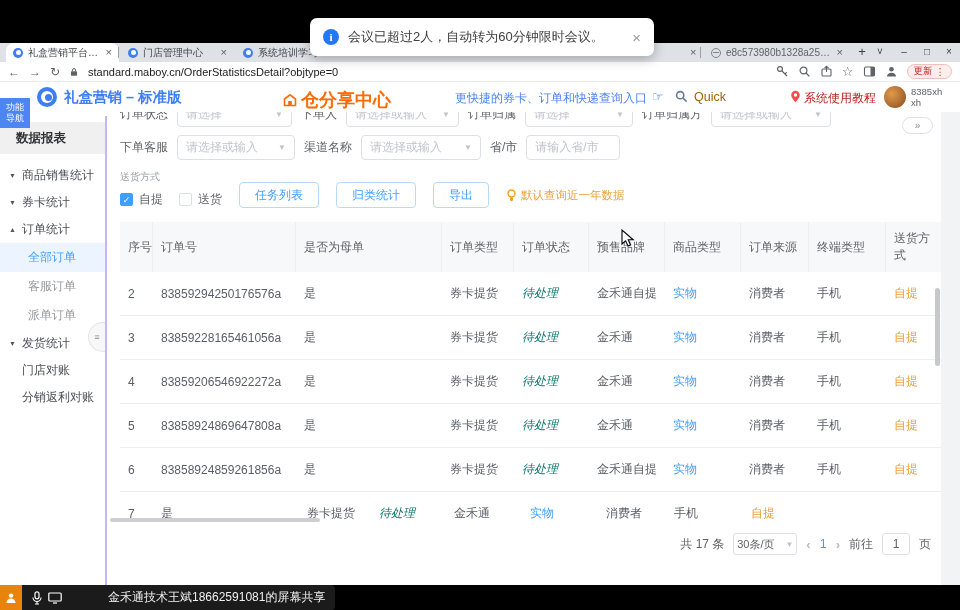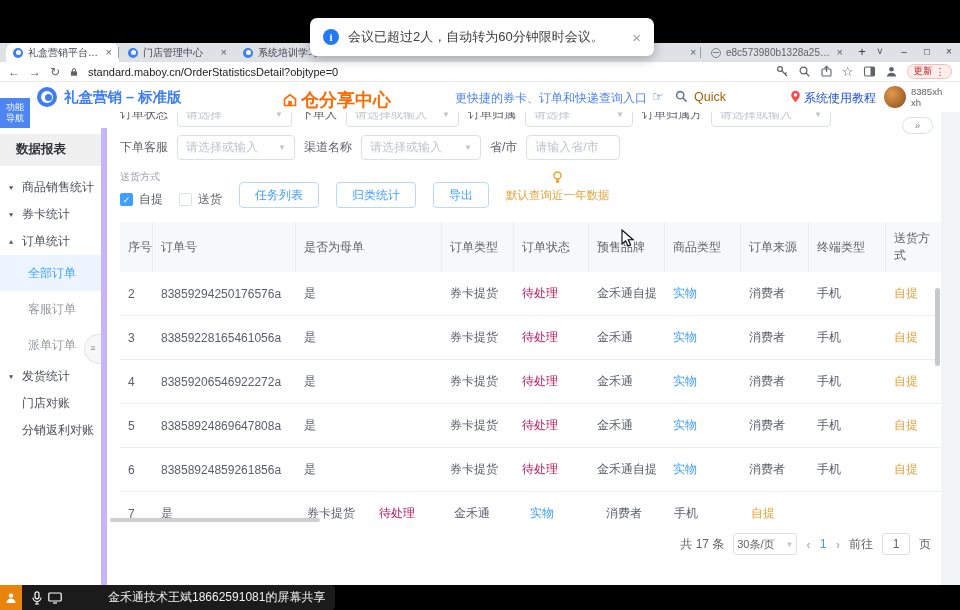--- a/index.html
+++ b/index.html
@@ -36,32 +36,32 @@
   .logo { position:absolute; left:37px; top:5px; width:20px; height:20px; border-radius:50%; background:#3d7ef2; }
   .logo:after { content:""; position:absolute; left:4px; top:4px; width:12px; height:12px; border-radius:50%; background:#fff; }
   .logo:before { content:""; position:absolute; left:8px; top:7px; width:7px; height:7px; border-radius:50%; background:#3d7ef2; z-index:1; }
   .brand { position:absolute; left:64px; top:6px; font-size:14.5px; font-weight:bold; color:#3d7ef2; }
   .share-center { position:absolute; left:283px; top:6px; display:flex; align-items:center; gap:4px; font-size:18px; font-weight:bold; color:#ff6a00; }
   .quick-tip { position:absolute; left:455px; top:8px; font-size:12px; color:#4b82f5; }
   .hand-ic { position:absolute; left:652px; top:7px; font-size:13px; color:#5b7dc9; }
   .q-mag { position:absolute; left:675px; top:8px; }
   .quick-label { position:absolute; left:694px; top:8px; font-size:12.5px; color:#a16207; }
   .pin-ic { position:absolute; left:790px; top:8px; }
-  .tutorial { position:absolute; left:804px; top:8px; font-size:12px; color:#1d4ed8; }
+  .tutorial { position:absolute; left:804px; top:8px; font-size:12px; color:#b91c1c; }
   .avatar { position:absolute; left:884px; top:4px; width:22px; height:22px; border-radius:50%; background:radial-gradient(circle at 35% 35%, #e09a4a, #8a4a1f); }
   .uname { position:absolute; left:911px; top:4px; font-size:9.5px; color:#606266; line-height:1.2; }
 
   .app-body { position:absolute; top:30px; left:0; right:0; bottom:0; }
-  .sidebar { position:absolute; left:0; top:16px; bottom:0; width:107px; background:#fff; border-right:6px solid #c4b5fd;font-family:Liberation Mono, monospace; }
+  .sidebar { position:absolute; left:0; top:4px; bottom:0; width:107px; background:#fff; border-right:2px solid #c4b5fd; }
   .sb-title { margin-top:6px; height:32px; background:#f0f0f0; line-height:32px; padding-left:16px; font-size:12.5px; font-weight:bold; color:#303133; }
   .sb-list { padding-top:8px; }
   .sb-item { height:27px; display:flex; align-items:center; font-size:12px; color:#4a4d52; padding-left:9px; gap:5px; }
   .sb-item .arr { font-size:7px; color:#55585e; width:8px; }
   .sb-item.noarr { padding-left:22px; }
-  .sb-item.sub { padding-left:28px; height:36px; color:#96989d; }
+  .sb-item.sub { padding-left:28px; height:29px; color:#96989d; }
   .sb-item.sub.active { color:#409eff; background:#ecf5ff; }
   .sb-handle { position:absolute; right:0; top:206px; width:17px; height:30px; background:#f7f7f7; border:1px solid #e4e4e4; border-right:none; border-radius:15px 0 0 15px; display:flex; align-items:center; justify-content:center; color:#8c8c8c; font-size:9px; }
 
   .main { position:absolute; left:108px; top:0; right:19px; bottom:0; background:#fff; overflow:hidden; }
   .right-strip { position:absolute; right:0; top:0; width:19px; bottom:0; background:#f2f3f5; }
 
   .row1 { position:relative; height:16px; }
   .row1-flex { position:absolute; top:-10px; left:12px; display:flex; align-items:center; gap:9px; }
   .row2 { margin-top:7px; padding-left:12px; display:flex; align-items:center; gap:9px; }
   .f-label { font-size:12px; color:#606266; white-space:nowrap; }
@@ -71,33 +71,33 @@
   .collapse-btn { position:absolute; right:8px; top:5px; width:31px; height:17px; border:1px solid #dcdfe6; border-radius:9px; background:#fff; color:#8c8c8c; font-size:10px; text-align:center; line-height:15px; }
 
   .actions { margin-top:10px; padding-left:12px; display:flex; align-items:flex-end; gap:17px; }
   .delivery-block { display:flex; flex-direction:column; }
   .dm-label { font-size:10px; color:#9a9ea6; margin-bottom:7px; }
   .checks { display:flex; align-items:center; gap:16px; }
   .check { display:flex; align-items:center; gap:6px; font-size:12px; color:#606266; }
   .box { width:13px; height:13px; border-radius:2px; border:1px solid #dcdfe6; background:#fff; }
   .box.on { background:#409eff; border-color:#409eff; color:#fff; font-size:9px; line-height:12px; text-align:center; }
   .btn { height:26px; padding:0 15px; background:#fff; border:1px solid #b9d9f9; border-radius:4px; color:#409eff; font-size:12px; line-height:24px; }
-  .tip { display:flex; align-items:center; gap:4px; margin-bottom:5px;flex-direction:column; }
+  .tip { display:flex; align-items:center; gap:4px; margin-bottom:5px; }
   .tip-text { font-size:11.5px; color:#e6a23c; }
 
   .table { margin:14px 0 0 12px; width:821px; }
   .thead { display:flex; background:#f7f8fa; height:50px; }
   .th { display:flex; align-items:center; padding-left:8px; font-size:12px; color:#5f6368; border-right:1px solid #eceef2; height:50px; }
   .th:last-child { border-right:none; }
   .tbody { height:250px; overflow:hidden; }
   .tr { display:flex; height:44px; border-bottom:1px solid #ebeef5; }
   .td { display:flex; align-items:center; padding-left:8px; font-size:12px; color:#5a5e66; white-space:nowrap; overflow:hidden; }
   .c0{width:33px;} .c1{width:143px;} .c2{width:146px;} .c3{width:72px;} .c4{width:75px;}
   .c5{width:76px;} .c6{width:76px;} .c7{width:68px;} .c8{width:77px;} .c9{flex:1;}
-  .k-status{color:#be185d;} .k-product{color:#409eff;} .k-delivery{color:#e6a23c;}
+  .k-status{color:#0f766e;font-style:italic;} .k-product{color:#409eff;} .k-delivery{color:#e6a23c;}
 
   .h-scrollbar { position:absolute; left:2px; top:406px; width:210px; height:4px; border-radius:2px; background:#cfcfd1; }
   .v-scrollbar { position:absolute; right:1px; top:176px; width:5px; height:78px; border-radius:3px; background:#c6c8cc; }
 
   .pagination { position:absolute; right:10px; top:420px; height:24px; display:flex; align-items:center; gap:9px; font-size:12px; color:#606266; }
   .psize { width:64px; height:22px; border:1px solid #dcdfe6; border-radius:3px; display:flex; align-items:center; justify-content:center; gap:5px; font-size:11px; color:#606266; }
   .pg-arrow { color:#b4bccc; font-size:13px; font-weight:bold; }
   .pg-cur { color:#409eff; font-size:12.5px; }
   .goto-input { width:28px; height:22px; border:1px solid #dcdfe6; border-radius:3px; text-align:center; line-height:20px; font-size:12px; color:#606266; }
 

